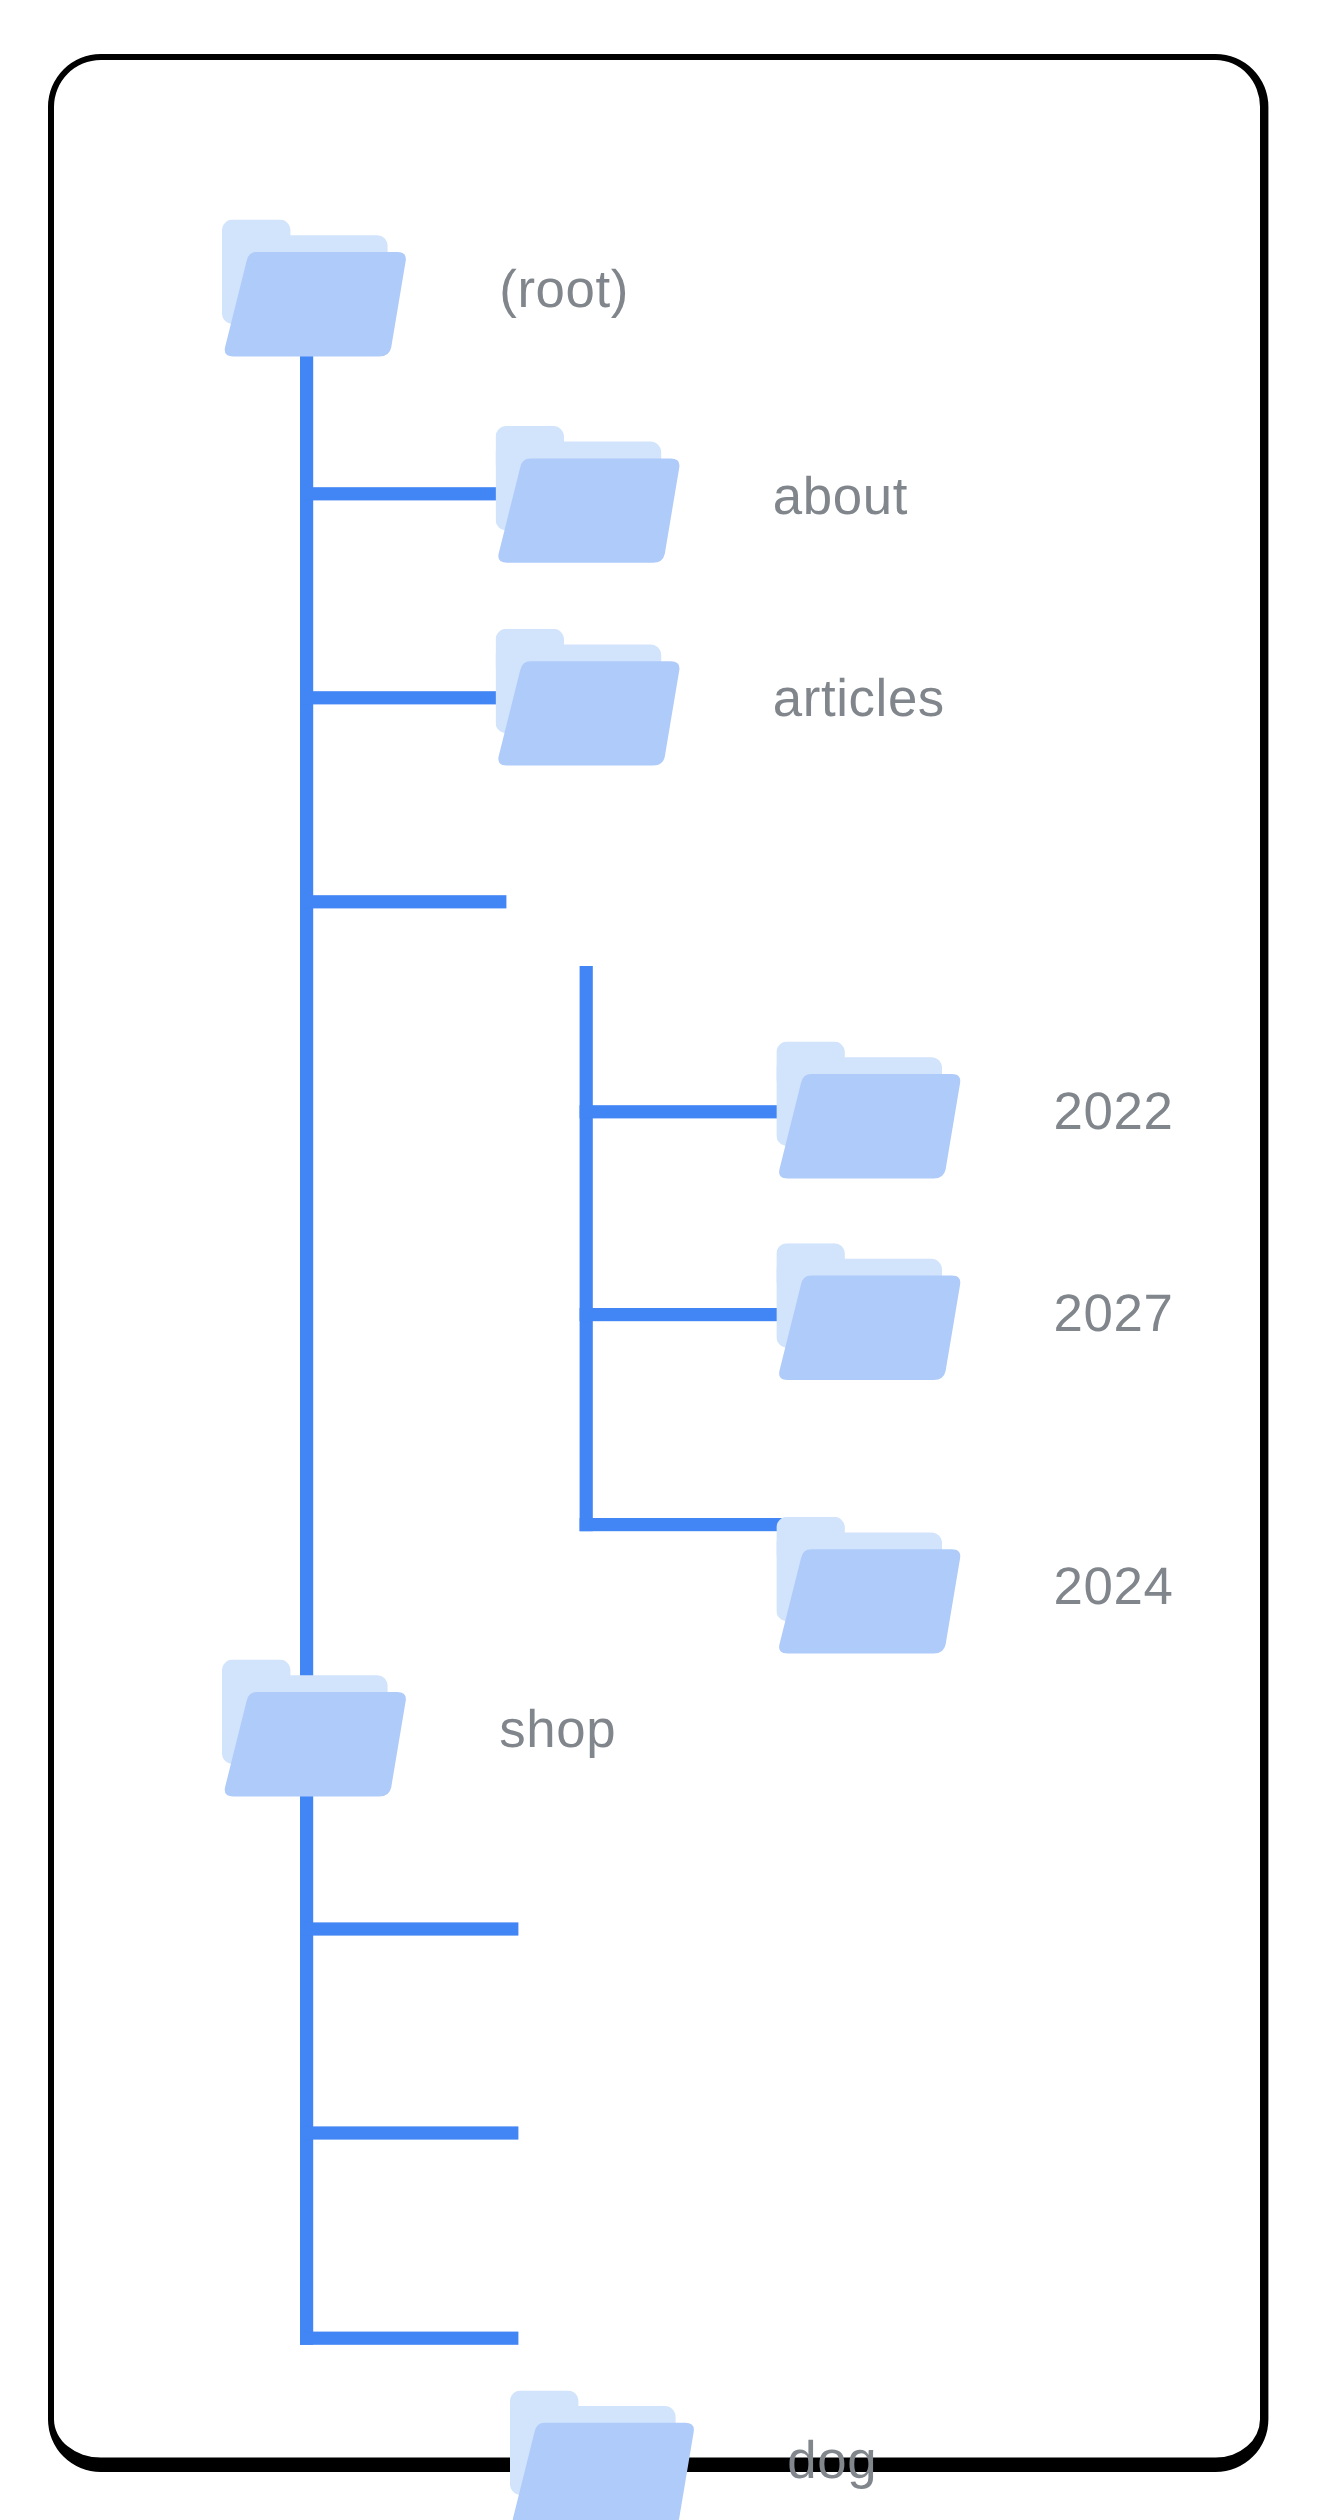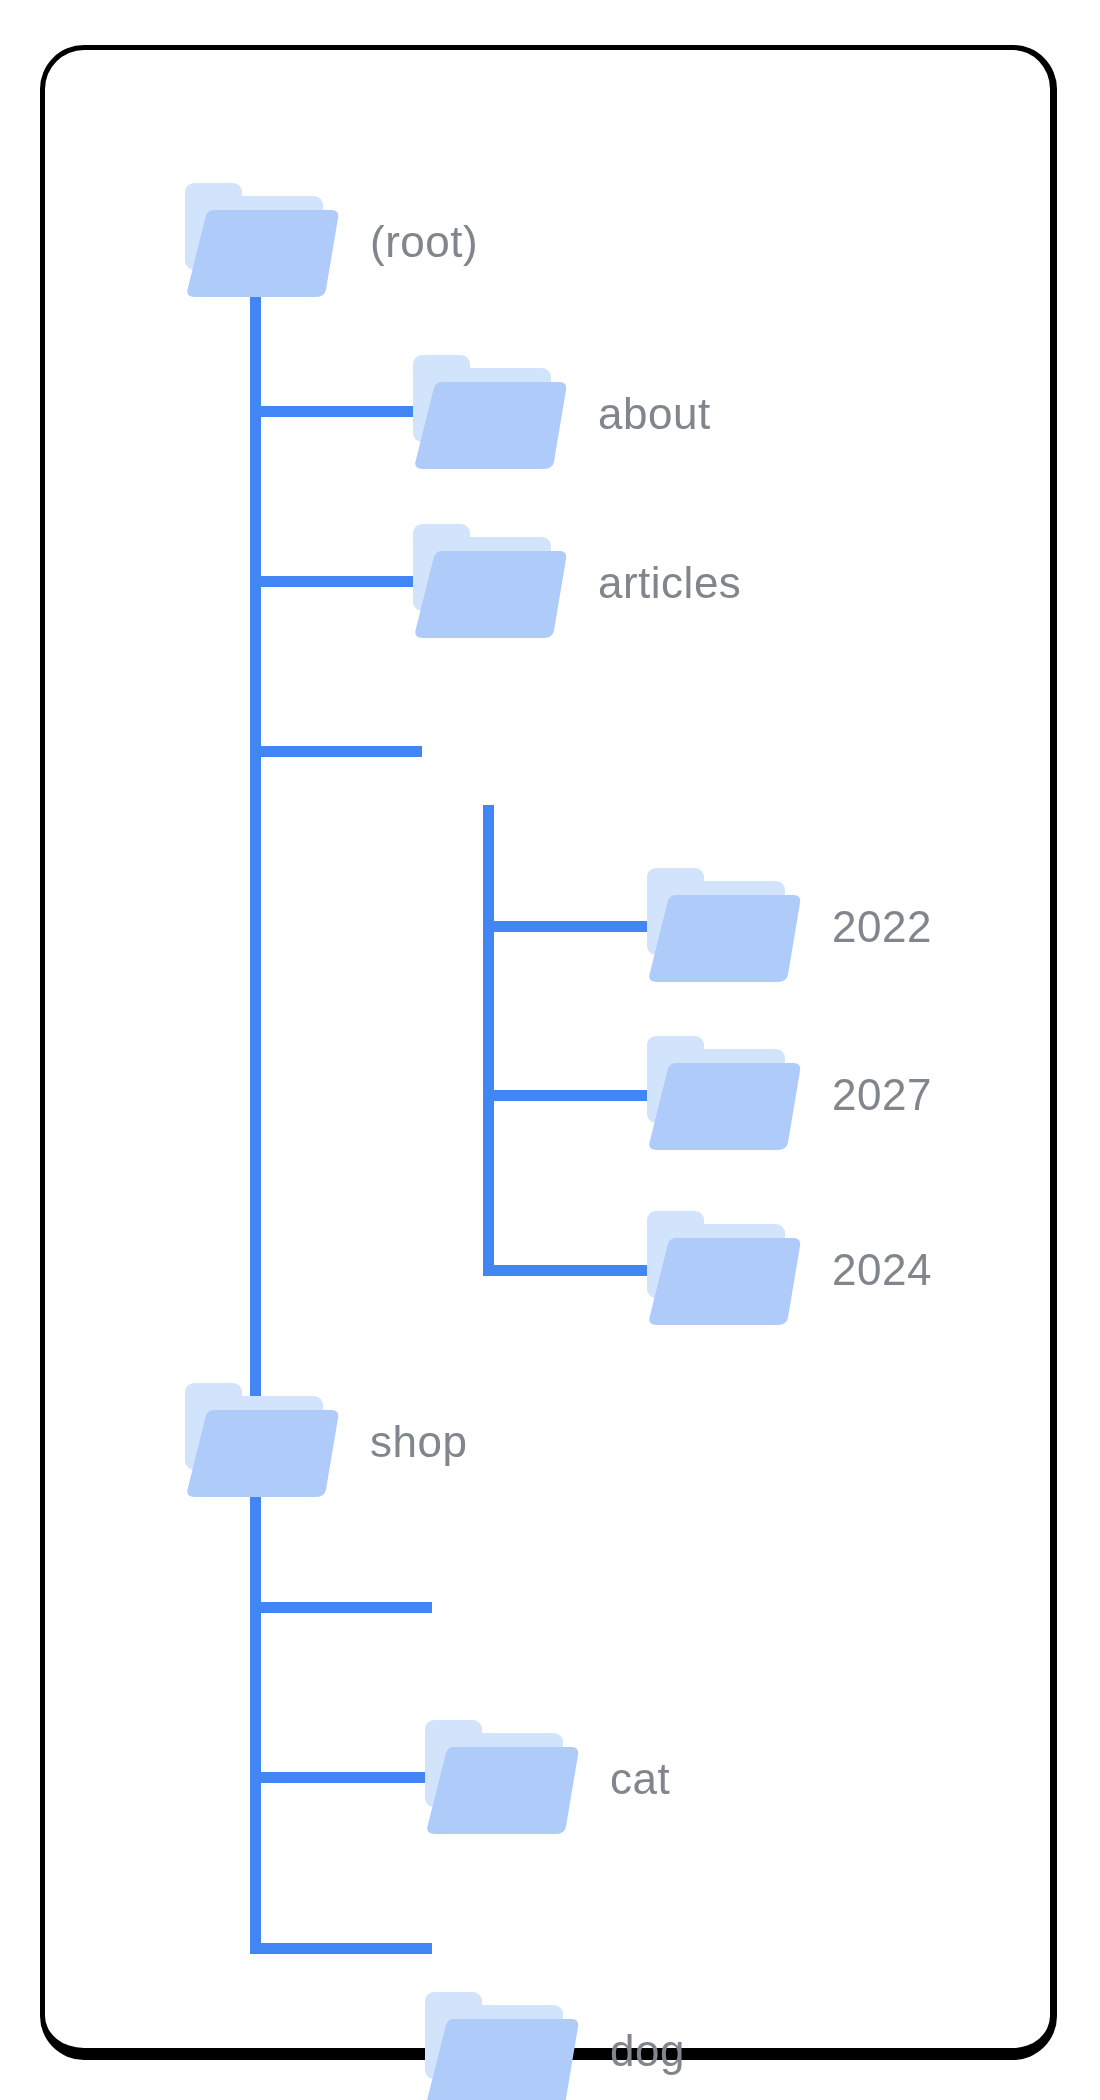--- a/index.html
+++ b/index.html
@@ -47,20 +47,21 @@
     display:block;
   }
   .f-back{fill:var(--folder-back);}
   .f-front{fill:var(--folder-front);}
   .label{
     font-size:44px;
     line-height:1;
     letter-spacing:0.5px;
     color:var(--label-gray);
     white-space:nowrap;
+    margin-left:46px;
   }
 </style>
 </head>
 <body>
 
 <svg width="0" height="0" style="position:absolute" aria-hidden="true">
   <defs>
     <g id="folder-shape">
       <rect class="f-back" x="0" y="0" width="57" height="40" rx="9"></rect>
       <rect class="f-back" x="0" y="13" width="138" height="74" rx="9"></rect>
@@ -113,41 +114,35 @@
       <div class="label">2022</div>
     </div>
 
     <div class="node" style="left:602px;top:986px">
       <svg class="folder" viewBox="0 0 155 117">
           <use href="#folder-shape"></use>
         </svg>
       <div class="label">2027</div>
     </div>
 
-    <div class="node" style="left:602px;top:1161px">
+    <div class="node" style="left:602px;top:1214px">
       <svg class="folder" viewBox="0 0 155 117">
           <use href="#folder-shape"></use>
         </svg>
       <div class="label">2024</div>
     </div>
 
     <div class="node" style="left:140px;top:1333px">
       <svg class="folder" viewBox="0 0 155 117">
           <use href="#folder-shape"></use>
         </svg>
       <div class="label">shop</div>
     </div>
 
 
-    <div class="node" style="left:380px;top:1670px">
-      <svg class="folder" viewBox="0 0 155 117">
-          <use href="#folder-shape"></use>
-        </svg>
-      <div class="label">cat</div>
-    </div>
 
     <div class="node" style="left:380px;top:1942px">
       <svg class="folder" viewBox="0 0 155 117">
           <use href="#folder-shape"></use>
         </svg>
       <div class="label">dog</div>
     </div>
 
   </div>
 </div>

